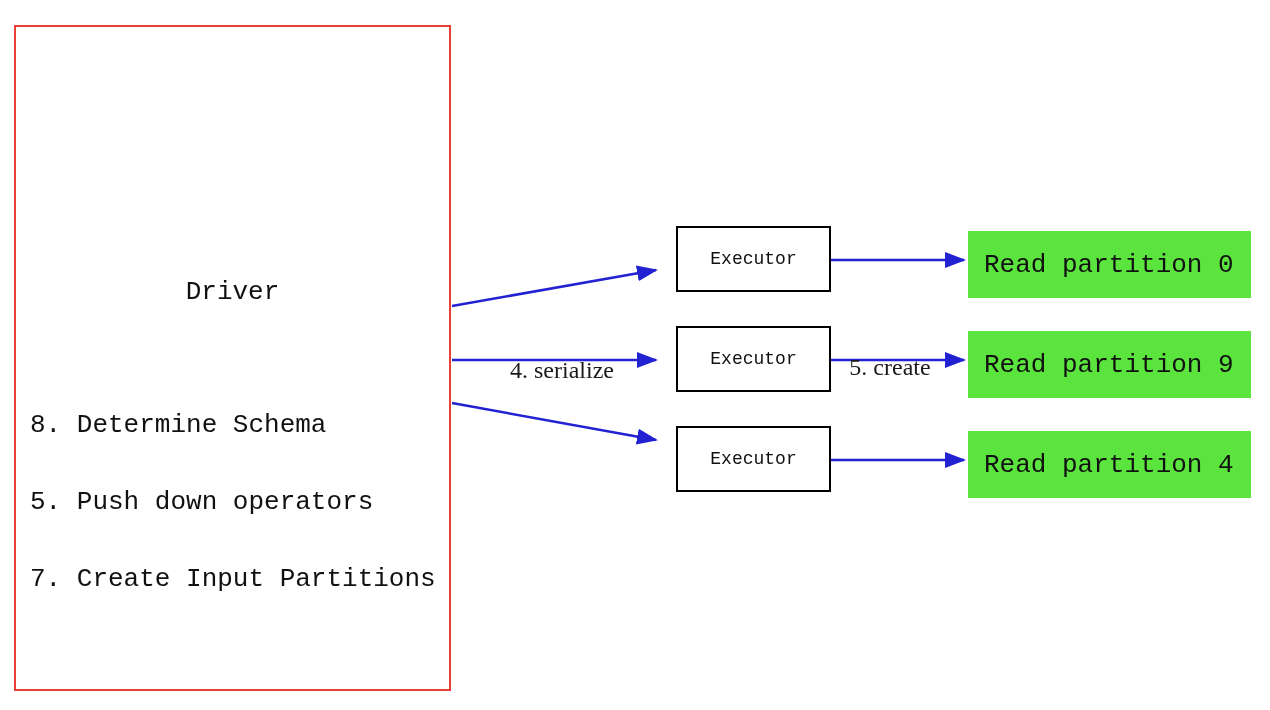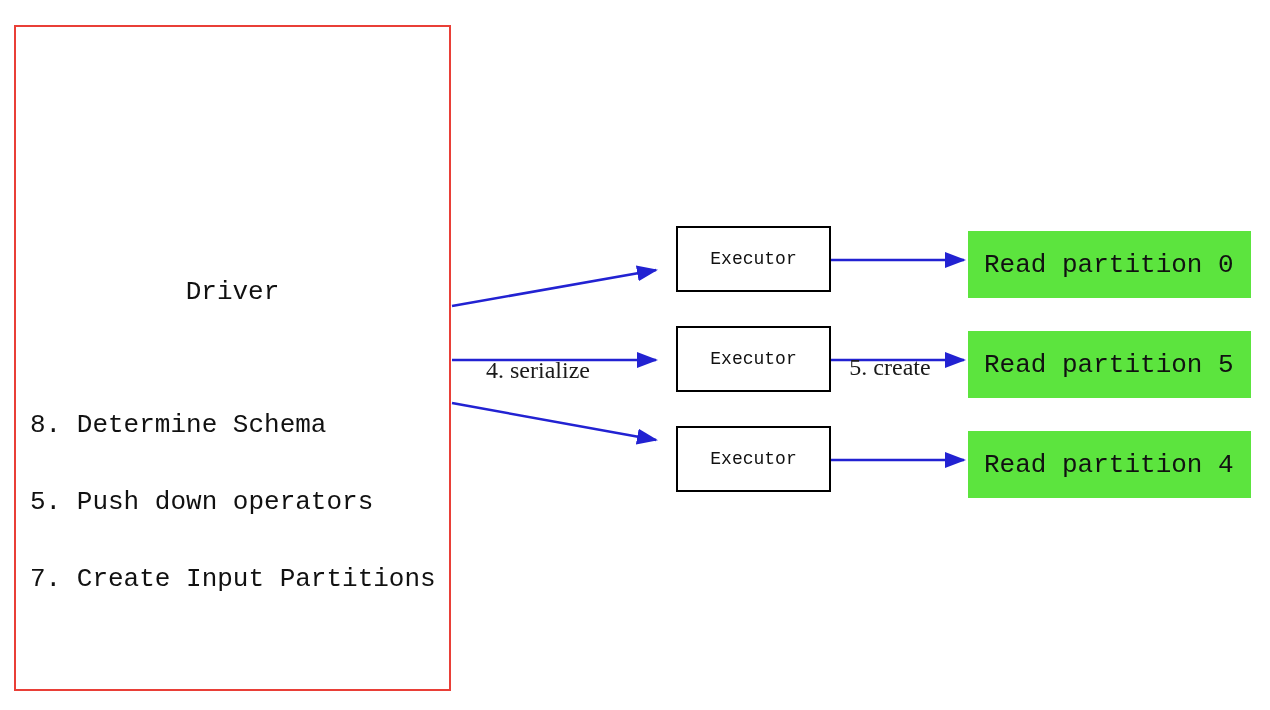--- a/index.html
+++ b/index.html
@@ -84,21 +84,21 @@
   
   .arrow-label {
     font-family: "Liberation Serif", "DejaVu Serif", serif;
     font-size: 24px;
     line-height: 26px;
     text-align: center;
     color: #1a1a1a;
     white-space: pre;
   }
   .serialize-label {
-    left: 438px;
+    left: 462px;
     top: 305px;
     width: 200px;
   }
   .create-label {
     left: 815px;
     top: 302px;
     width: 150px;
   }
 
   .arrows-svg {
@@ -143,21 +143,21 @@
     <span>Executor</span>
   </div>
   <div class="abs executor-box executor-2">
     <span>Executor</span>
   </div>
 
   <div class="abs partition-box partition-0">
     <span>Read partition 0</span>
   </div>
   <div class="abs partition-box partition-1">
-    <span>Read partition 5</span>
+    <span>Read partition 9</span>
   </div>
   <div class="abs partition-box partition-2">
     <span>Read partition 4</span>
   </div>
 
   <div class="abs arrow-label serialize-label">
     <div>4. serialize</div>
   </div>
   <div class="abs arrow-label create-label">
     <div>5. create</div>

